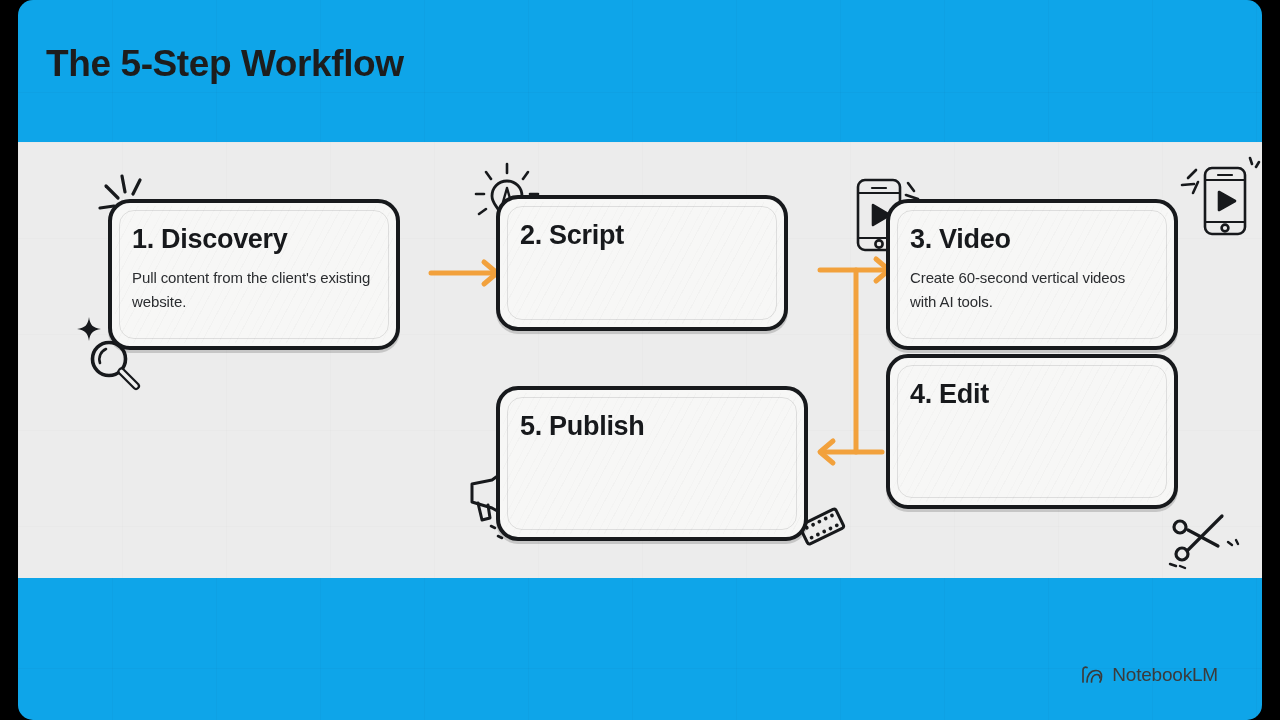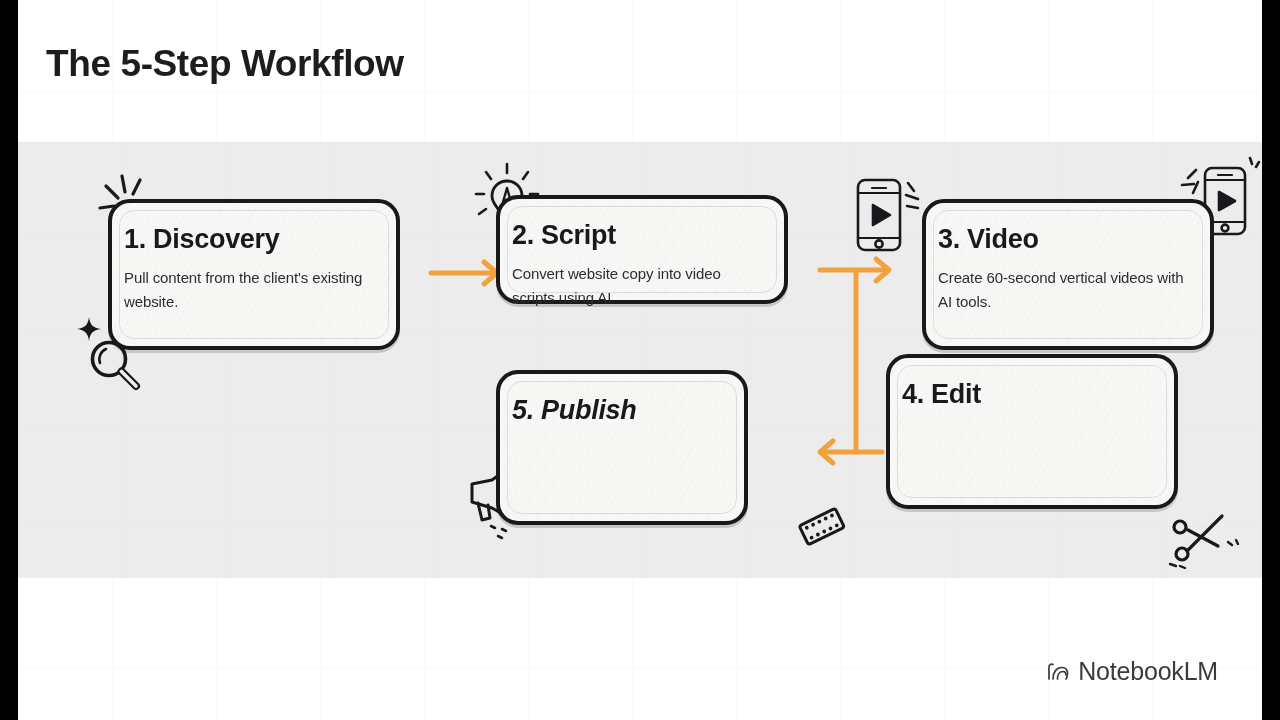--- a/index.html
+++ b/index.html
@@ -6,21 +6,21 @@
   body{
     width:1280px;height:720px;overflow:hidden;
     background:#000;
     font-family:"Liberation Sans","DejaVu Sans",sans-serif;
   }
   #stage{position:relative;width:1280px;height:720px;background:#000;}
 
   
   .slide{
     position:absolute;left:18px;top:0;width:1244px;height:720px;
-    background:#ffffff;overflow:hidden;
+    background:#0ea5e9;overflow:hidden;border-radius:15px;
   }
   .gridbg{
     position:absolute;inset:0;
     background-image:
       linear-gradient(to right, rgba(0,0,0,0.022) 1px, transparent 1px),
       linear-gradient(to bottom, rgba(0,0,0,0.022) 1px, transparent 1px);
     background-size:104px 96px;
     background-position:-10px -4px;
   }
 
@@ -61,48 +61,48 @@
   .card .hatch{
     position:absolute;inset:3px;border-radius:16px;pointer-events:none;
     opacity:.40;
     background-image:repeating-linear-gradient(
       118deg,
       rgba(0,0,0,0.00) 0px, rgba(0,0,0,0.00) 5px,
       rgba(0,0,0,0.055) 5px, rgba(0,0,0,0.055) 6px,
       rgba(0,0,0,0.00) 6px, rgba(0,0,0,0.00) 14px,
       rgba(0,0,0,0.035) 14px, rgba(0,0,0,0.035) 15px);
   }
-  .card-body{position:relative;padding:22px 24px 0 12px;}
+  .card-body{position:relative;padding:22px 24px 0 20px;}
   .card-title{
     font-size:27px;font-weight:700;color:#17191c;
     letter-spacing:-0.3px;line-height:1.08;margin:0 0 12px 0;white-space:nowrap;
   }
   .card-desc{
     font-size:15px;color:#2b2d30;line-height:1.56;margin:0;
     letter-spacing:-0.1px;max-width:250px;
   }
 
   #card1{left:90px;top:199px;width:292px;height:151px;}
-  #card2{left:478px;top:195px;width:292px;height:109px;}
-  #card3{left:868px;top:199px;width:292px;height:151px;margin-left:36px;}
-  #card5{left:478px;top:370px;width:252px;height:155px;font-style:italic;}
+  #card2{left:478px;top:195px;width:292px;height:136px;}
+  #card3{left:868px;top:199px;width:292px;height:151px;}
+  #card5{left:478px;top:386px;width:312px;height:155px;}
   #card4{left:868px;top:354px;width:292px;height:155px;}
 
   
   svg.conn{position:absolute;overflow:visible;pointer-events:none;}
 
   
   svg.doodle{position:absolute;overflow:visible;}
 
   
   .brand{
     position:absolute;right:44px;bottom:34px;
     display:flex;align-items:center;gap:9px;
   }
-  .brand-name{font-size:25px;color:#3b3b3b;letter-spacing:-0.2px;}
+  .brand-name{font-size:19px;color:#3b3b3b;letter-spacing:-0.2px;}
 </style>
 </head>
 <body>
 
 <div id="stage">
   <div class="slide">
     <div class="gridbg"></div>
 
     <div class="header">
       <div class="page-title">The 5-Step Workflow</div>
@@ -258,21 +258,20 @@
       <div class="card-body">
         <div class="card-title">1. Discovery</div>
         <div class="card-desc">Pull content from the client's existing website.</div>
       </div>
     </div>
 
     <div class="card" id="card2">
       <div class="hatch"></div>
       <div class="card-body">
         <div class="card-title">2. Script</div>
-        <div class="card-desc">Convert website copy into video scripts using AI.</div>
       </div>
     </div>
 
     <div class="card" id="card3">
       <div class="hatch"></div>
       <div class="card-body">
         <div class="card-title">3. Video</div>
         <div class="card-desc">Create 60-second vertical videos with AI tools.</div>
       </div>
     </div>

